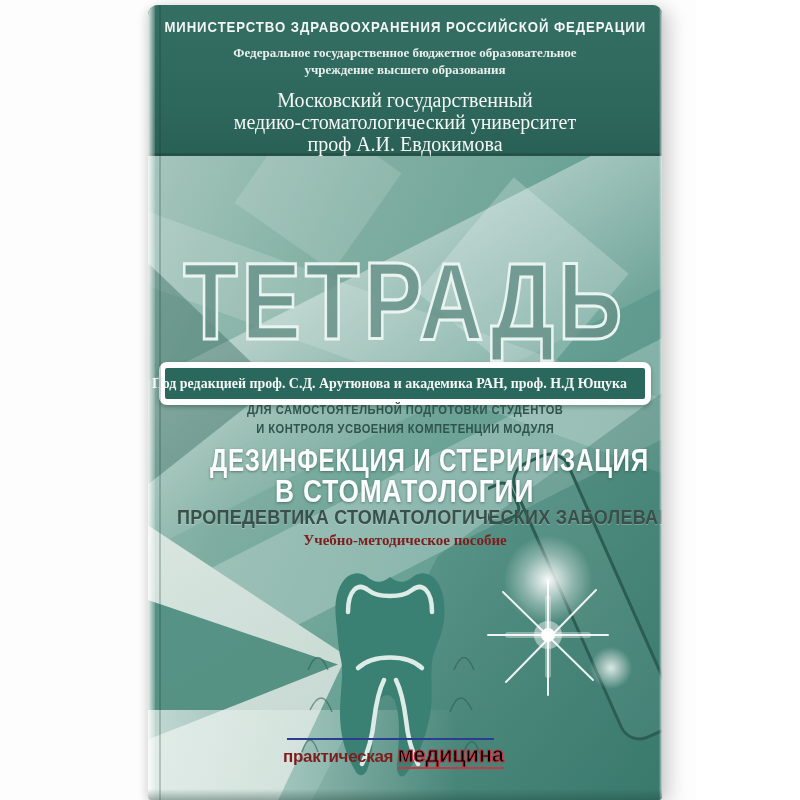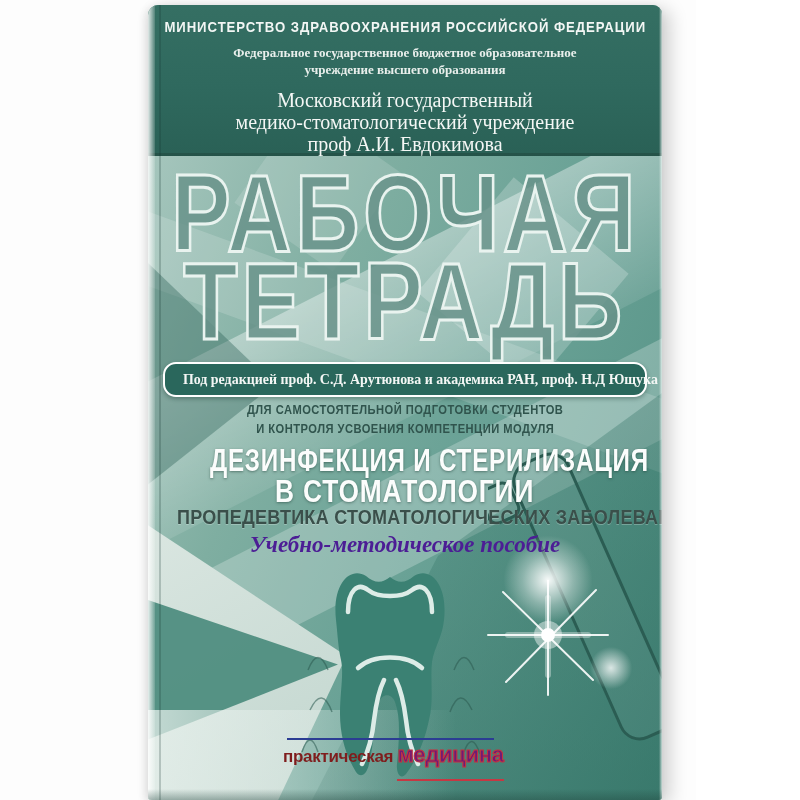--- a/index.html
+++ b/index.html
@@ -62,55 +62,55 @@
   
   .title-line{position:absolute;left:0;right:0;text-align:center;z-index:8;
         font-weight:bold;font-size:90px;line-height:86px;letter-spacing:4px;white-space:nowrap;
         color:rgba(47,104,93,.58);
         -webkit-text-stroke:2.5px #e9f3ef;
         text-shadow:0 0 1px rgba(233,243,239,.6);}
   .title-line span{display:inline-block;transform:scale(.99,1.22);transform-origin:center;}
   .title1{top:165px}.title2{top:253px}
   
   .banner{position:absolute;left:50%;top:357px;transform:translateX(-50%);z-index:9;
-        width:480px;height:31px;background:#2a675c;border:2px solid #ffffff;border-radius:13px;
-        box-shadow:0 2px 4px rgba(15,45,38,.35);display:flex;align-items:center;justify-content:flex-start;}
+        width:480px;height:31px;background:#2a675c;border:6px solid #ffffff;border-radius:8px;
+        box-shadow:0 2px 4px rgba(15,45,38,.35);display:flex;align-items:center;justify-content:flex-end;}
   .banner .txt{color:#f4f7f5;font-family:"Liberation Serif",serif;font-weight:bold;font-size:15px;
         white-space:nowrap;display:inline-block;transform:scaleX(.93);transform-origin:center;}
   
   .cline{position:absolute;left:0;right:0;text-align:center;white-space:nowrap;z-index:9;}
   .cline span{display:inline-block;transform-origin:center;}
   .purpose{font-weight:bold;font-size:12px;color:#30544d;letter-spacing:.5px;}
   .purpose span{transform:scaleX(.93);}
   .purpose1{top:398px}.purpose2{top:417px}
   .topic{font-weight:bold;color:#fbfdfc;text-shadow:0 1px 3px rgba(25,55,48,.5);
         font-size:31px;letter-spacing:1px;}
   .topic1{top:438px}.topic1 span{transform:scaleX(.78);}
   .topic2{top:469px}.topic2 span{transform:scaleX(.85);}
   .module{top:501px;font-weight:bold;font-size:20px;color:#3a4f4a;letter-spacing:.3px;
         text-shadow:0 1px 0 rgba(255,255,255,.25);}
   .module span{transform:scaleX(.9);}
-  .booktype{top:527px;font-family:"Liberation Serif",serif;font-style:italic;font-weight:bold;
-        font-size:23px;color:#4c1d95;}
+  .booktype{top:527px;font-family:"Liberation Serif",serif;font-weight:bold;
+        font-size:15px;color:#7f1d1d;}
   
   .pen-wrap{position:absolute;left:340px;top:431px;width:220px;height:340px;z-index:6;}
   .flare{position:absolute;z-index:7;pointer-events:none;}
   .glow1{left:355px;top:530px;width:90px;height:90px;border-radius:50%;
         background:radial-gradient(circle,rgba(255,255,255,.95) 0%,rgba(255,255,255,.35) 40%,rgba(255,255,255,0) 70%);}
   .star-wrap{left:330px;top:575px;width:160px;height:160px;}
   .glint{left:440px;top:640px;width:46px;height:46px;border-radius:50%;
         background:radial-gradient(circle,rgba(255,255,255,.8) 0%,rgba(255,255,255,0) 65%);}
   .tooth-wrap{position:absolute;left:150px;top:545px;width:185px;height:235px;z-index:10;}
   
   .logo{position:absolute;left:135px;top:733px;width:215px;z-index:12;text-align:center;}
   .logo-topline{height:2px;background:#2b3d93;margin:0 4px 2px 4px;}
   .logo-words{white-space:nowrap;font-weight:bold;letter-spacing:-.3px;}
   .logo-w1{font-size:17px;color:#7f1d1d;}
-  .logo-w2{font-size:22px;color:#701a75;-webkit-text-stroke:1px #c23540;
-        text-shadow:0 0 1px #c23540;border-bottom:2px solid #c63843;padding-bottom:12px;}
+  .logo-w2{font-size:22px;color:#000000;-webkit-text-stroke:1px #c23540;
+        text-shadow:0 0 1px #c23540;border-bottom:2px solid #c63843;padding-bottom:0px;}
 </style>
 </head>
 <body>
 
 <div class="stage">
   <div class="book">
 
     <div class="bg-main">
       <div class="shard ray1"></div>
       <div class="shard ray3"></div>
@@ -122,21 +122,21 @@
       <div class="shard pale-bl"></div>
       <div class="shard arrow-dark"></div>
       <div class="shard bottom-glow"></div>
     </div>
 
     <div class="header-band">
       <div class="ministry"><span>МИНИСТЕРСТВО ЗДРАВООХРАНЕНИЯ РОССИЙСКОЙ ФЕДЕРАЦИИ</span></div>
       <div class="fed fed2">учреждение высшего образования</div>
       <div class="fed fed1">Федеральное государственное бюджетное образовательное</div>
       <div class="univ univ1">Московский государственный</div>
-      <div class="univ univ2">медико-стоматологический учреждение</div>
+      <div class="univ univ2">медико-стоматологический университет</div>
       <div class="univ univ3">проф А.И. Евдокимова</div>
     </div>
 
     <div class="pen-wrap">
       <svg width="220" height="340" viewBox="0 0 220 340">
         <g transform="rotate(-24 110 170)" fill="rgba(255,255,255,0.05)" stroke="#2b5d53" stroke-width="3">
           <rect x="82" y="10" width="58" height="300" rx="20"></rect>
           <rect x="46" y="18" width="32" height="36" rx="9" fill="none"></rect>
         </g>
       </svg>
@@ -154,21 +154,20 @@
         <g stroke="rgba(255,255,255,.35)" stroke-width="6" stroke-linecap="round">
           <line x1="30" y1="55" x2="110" y2="55"></line>
           <line x1="70" y1="18" x2="70" y2="95"></line>
         </g>
         <circle cx="70" cy="55" r="7" fill="#ffffff"></circle>
         <circle cx="70" cy="55" r="14" fill="rgba(255,255,255,.45)"></circle>
       </svg>
     </div>
     <div class="flare glint"></div>
 
-    <div class="title-line title1"><span>РАБОЧАЯ</span></div>
     <div class="title-line title2"><span>ТЕТРАДЬ</span></div>
 
     <div class="banner">
       <span class="txt">Под редакцией проф. С.Д. Арутюнова и академика РАН, проф. Н.Д Ющука</span>
     </div>
 
     <div class="cline purpose purpose1"><span>ДЛЯ САМОСТОЯТЕЛЬНОЙ ПОДГОТОВКИ СТУДЕНТОВ</span></div>
     <div class="cline topic topic1"><span>ДЕЗИНФЕКЦИЯ И СТЕРИЛИЗАЦИЯ</span></div>
     <div class="cline purpose purpose2"><span>И КОНТРОЛЯ УСВОЕНИЯ КОМПЕТЕНЦИИ МОДУЛЯ</span></div>
     <div class="cline topic topic2"><span>В СТОМАТОЛОГИИ</span></div>

